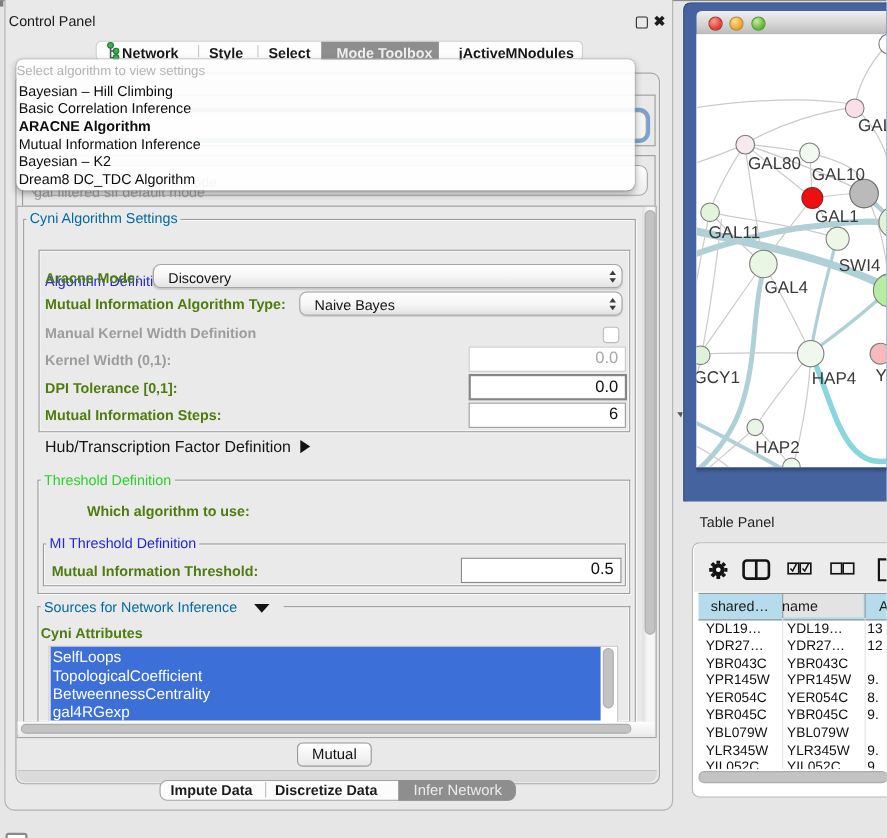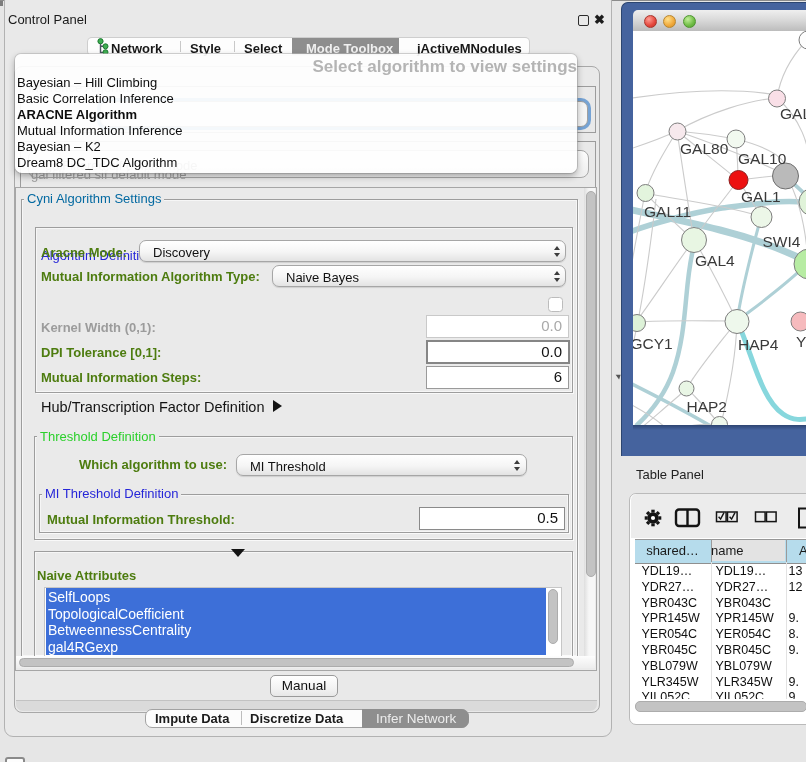--- a/index.html
+++ b/index.html
@@ -71,65 +71,62 @@
 <div class="ab combo" style="left:139px;top:240px;width:425px;height:20px;">
       <span class="ct">Discovery</span>
   <i class="tri-u" style="left:414px;top:4.5px;"></i>
       <i class="tri-d" style="left:414px;top:11.5px;"></i>
     </div>
 <div class="ab combo" style="left:272px;top:265px;width:292px;height:20px;">
       <span class="ct">Naive Bayes</span>
   <i class="tri-u" style="left:281px;top:4.5px;"></i>
       <i class="tri-d" style="left:281px;top:11.5px;"></i>
     </div>
+<div class="ab glbl" style="left:41px;top:295px;">Manual Kernel Width Definition</div>
 <div class="ab" style="left:548px;top:297px;width:13px;height:13px;border:1.5px solid #bcbcbc;border-radius:3.5px;background:#fff;"></div>
 <div class="ab glbl" style="left:41px;top:320px;">Kernel Width (0,1):</div>
 <div class="ab fld" style="left:426px;top:315px;width:135px;height:20px;border:1px solid #c9c9c9;color:#a9a9a9;padding:1px 6px 0 0;">0.0</div>
 <div class="ab lbl" style="left:41px;top:345px;">DPI Tolerance [0,1]:</div>
 <div class="ab fld" style="left:426px;top:340px;width:134px;height:19px;border:2px solid #868686;padding:1px 6px 0 0;">0.0</div>
 <div class="ab lbl" style="left:41px;top:370px;">Mutual Information Steps:</div>
 <div class="ab fld" style="left:426px;top:366px;width:135px;height:20px;border:1px solid #9a9a9a;padding:1px 6px 0 0;">6</div>
 
 <div class="ab" style="left:41px;top:399px;font-size:14.5px;color:#131313;">Hub/Transcription Factor Definition</div>
 <div class="ab" style="left:273px;top:400px;width:0;height:0;border-top:6.5px solid transparent;border-bottom:6.5px solid transparent;border-left:9px solid #131313;"></div>
 
 <div class="ab grp" style="left:34px;top:436px;width:537px;height:102px;"></div>
 <div class="ab gtitle" style="left:37px;top:430px;color:#2bd02b;">Threshold Definition</div>
 <div class="ab lbl" style="left:79px;top:457px;">Which algorithm to use:</div>
-<div class="ab combo" style="left:236px;top:454px;width:289px;height:20px;">
-      <span class="ct">MI Threshold</span>
-  <i class="tri-u" style="left:277px;top:4.5px;"></i>
-      <i class="tri-d" style="left:277px;top:11.5px;"></i>
-    </div>
 
 <div class="ab grp" style="left:39px;top:494px;width:528px;height:37px;"></div>
 <div class="ab gtitle" style="left:42px;top:487px;color:#2626d8;">MI Threshold Definition</div>
 <div class="ab lbl" style="left:47px;top:512px;">Mutual Information Threshold:</div>
 <div class="ab fld" style="left:419px;top:507px;width:138px;height:20px;border:1.5px solid #8a8a8a;padding:1px 6px 0 0;font-size:15px;">0.5</div>
 
 <div class="ab grp" style="left:34px;top:551px;width:537px;height:104px;border-bottom:none;"></div>
+<div class="ab gtitle" style="left:37px;top:545px;width:215px;height:13px;">Sources for Network Inference</div>
 <div class="ab" style="left:231px;top:549px;width:0;height:0;border-left:7.5px solid transparent;border-right:7.5px solid transparent;border-top:8px solid #131313;"></div>
-<div class="ab lbl" style="left:37px;top:568px;">Naive Attributes</div>
+<div class="ab lbl" style="left:37px;top:568px;">Cyni Attributes</div>
 
 <div class="ab" style="left:44px;top:587px;width:516px;height:69px;background:#fff;border:1px solid #c6c6c6;"></div>
 <div class="ab" style="left:45.5px;top:587.5px;width:500px;height:67px;background:#3d6fd8;"></div>
 <div class="ab" style="left:48px;top:589px;font-size:14px;line-height:16.7px;color:#fff;">SelfLoops<br>TopologicalCoefficient<br>BetweennessCentrality<br>gal4RGexp</div>
 <div class="ab thumb" style="left:548px;top:589px;width:8px;height:53px;"></div>
 
 <div class="ab" style="left:16px;top:656px;width:579px;height:12px;background:linear-gradient(#fdfdfd,#ededed);"></div>
 <div class="ab thumb" style="left:19px;top:657.5px;width:553px;height:7px;"></div>
 <div class="ab" style="left:584px;top:188px;width:11px;height:468px;background:linear-gradient(to right,#dedede,#f7f7f7 45%);"></div>
 <div class="ab thumb" style="left:585.5px;top:191px;width:8px;height:384px;"></div>
 </div>
 
 <div class="ab" style="left:15px;top:54px;width:562px;height:119px;background:rgba(254,254,254,0.93);border-radius:6px 6px 7px 7px;box-shadow:0 3px 7px rgba(0,0,0,.32),0 0 0 1px rgba(190,190,190,.6);"></div>
-<div class="ab" style="left:15px;top:57px;width:562px;text-align:right;font-size:17px;font-weight:bold;color:#b4b4b4;">Select algorithm to view settings</div>
+<div class="ab" style="left:15px;top:57px;width:562px;text-align:left;font-size:12px;font-weight:normal;color:#b4b4b4;">Select algorithm to view settings</div>
 <div class="ab" style="left:17px;top:75px;font-size:13px;line-height:16px;color:#0d0d0d;white-space:nowrap;">Bayesian – Hill Climbing<br>Basic Correlation Inference<br><b>ARACNE Algorithm</b><br>Mutual Information Inference<br>Bayesian – K2<br>Dream8 DC_TDC Algorithm</div>
 
-<div class="ab" style="left:270px;top:675px;width:66px;height:18px;border:1px solid #9a9a9a;border-radius:5px;background:linear-gradient(#ffffff,#f3f3f3 60%,#e7e7e7);text-align:center;font-size:13.5px;color:#111;padding-top:2px;">Manual</div>
+<div class="ab" style="left:270px;top:675px;width:66px;height:18px;border:1px solid #9a9a9a;border-radius:5px;background:linear-gradient(#ffffff,#f3f3f3 60%,#e7e7e7);text-align:center;font-size:13.5px;color:#111;padding-top:2px;">Mutual</div>
 
 <div class="ab" style="left:145px;top:708.5px;width:322px;height:17.5px;background:#fcfcfc;border:1px solid #a2a2a2;border-radius:7px;"></div>
 <div class="ab" style="left:361.5px;top:708.5px;width:107.5px;height:19px;background:#8e8e8e;border-radius:0 8px 8px 0;"></div>
 <div class="ab" style="left:241px;top:711px;width:1px;height:14px;background:#bdbdbd;"></div>
 <div class="ab" style="left:155px;top:711px;font-size:13px;font-weight:bold;color:#1c1c1c;">Impute Data</div>
 <div class="ab" style="left:250px;top:711px;font-size:13px;font-weight:bold;color:#1c1c1c;">Discretize Data</div>
 <div class="ab" style="left:376px;top:711px;font-size:13.5px;color:#ececec;">Infer Network</div>
 
 <div class="ab" style="left:617px;top:373px;width:0;height:0;border-top:3px solid transparent;border-bottom:3px solid transparent;border-left:4.5px solid #555;transform:rotate(-35deg);"></div>
 <div class="ab" style="left:5px;top:757px;width:16px;height:12px;border:2.5px solid #8a8a8a;border-radius:3px;background:#fdfdfd;"></div>

